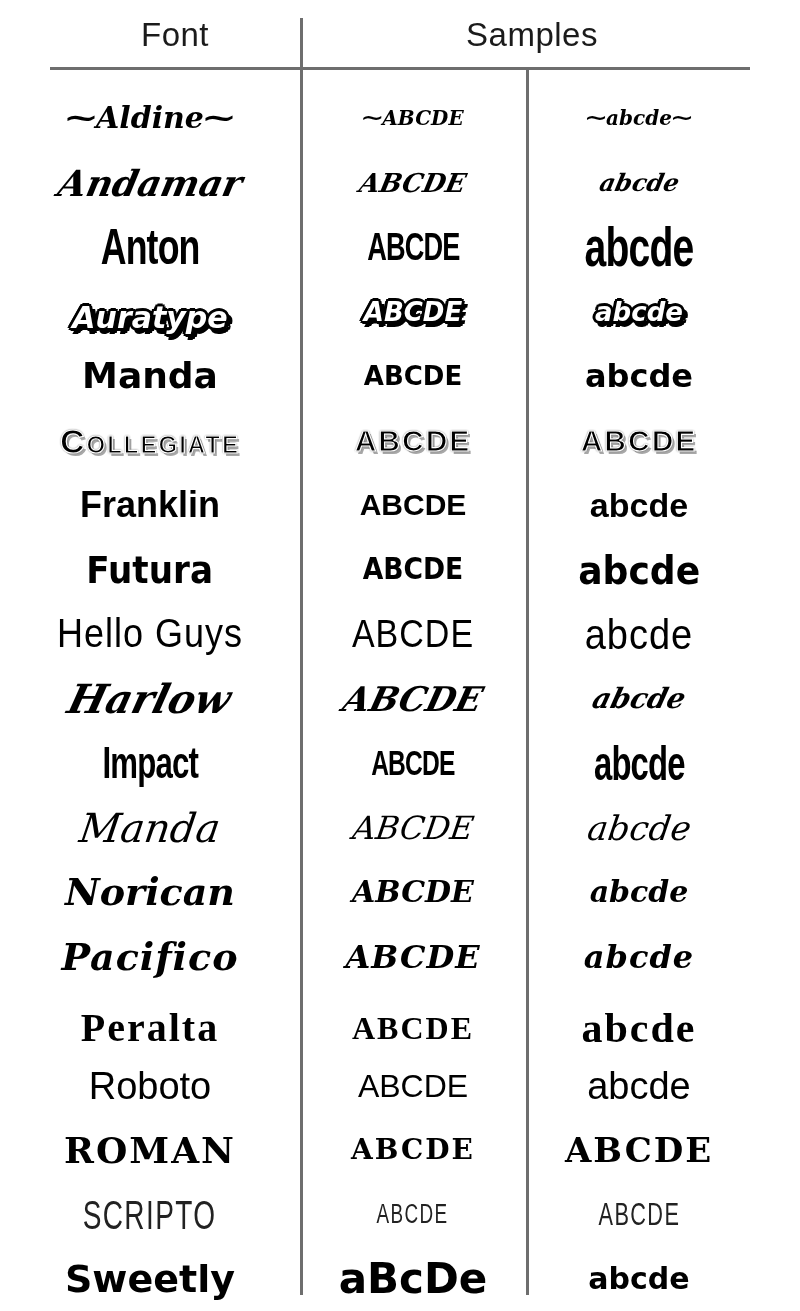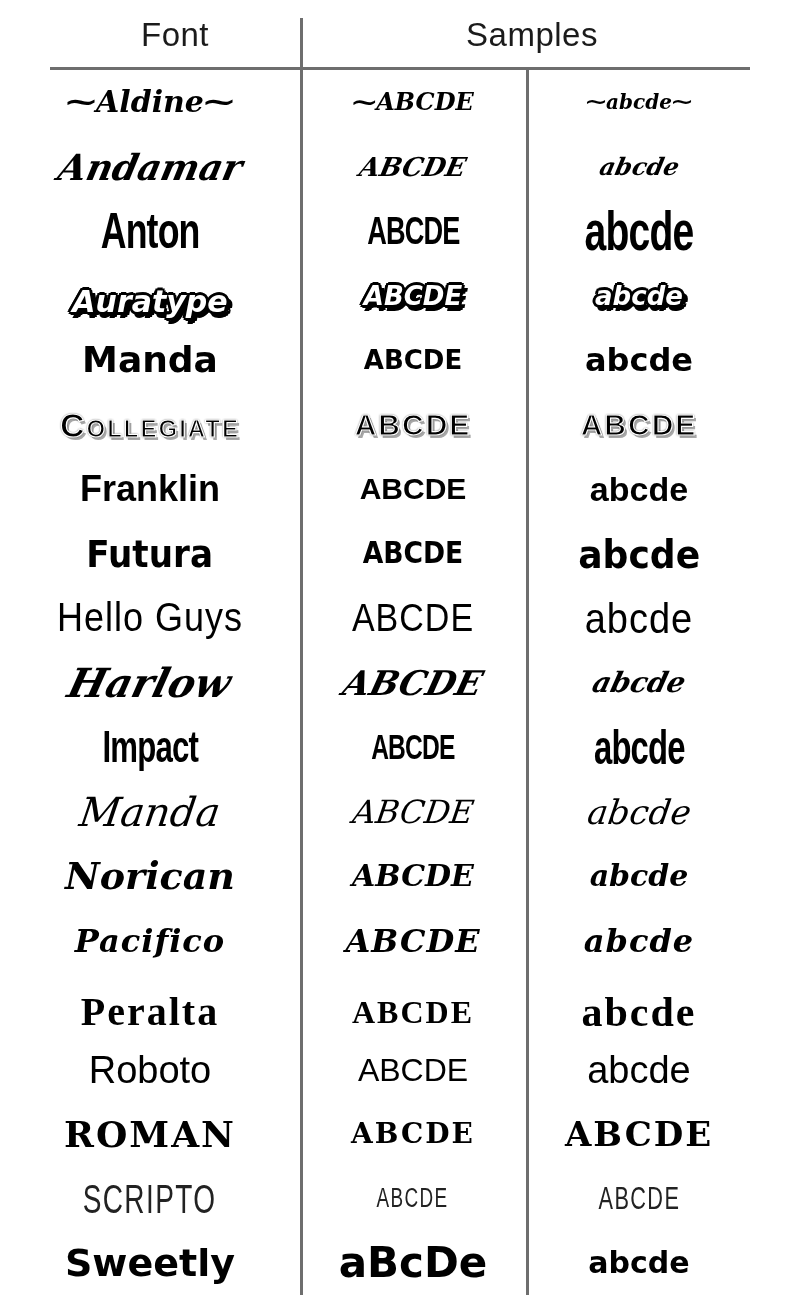--- a/index.html
+++ b/index.html
@@ -13,29 +13,29 @@
   .hdr-font{left:50px;width:250px;}
   .hdr-samples{left:307px;width:450px;}
 
   
   .rule{position:absolute;background:#6e6e6e;}
   .rule-h{left:50px;top:67px;width:700px;height:3px;}
   .rule-v1{left:300px;top:18px;width:3px;height:1277px;}
   .rule-v2{left:526px;top:67px;width:3px;height:1228px;}
 
   
-  .tbody{position:absolute;top:70px;left:0;width:656px;}
+  .tbody{position:absolute;top:86px;left:0;width:656px;}
   .row{display:grid;grid-template-columns:300px 226px 226px 48px;height:64.5px;}
   .cell{display:flex;align-items:center;justify-content:center;overflow:visible;}
   .glyph{white-space:nowrap;line-height:1;transform-origin:center;}
 
   
   .f-aldine .glyph{font-family:"DejaVu Serif",serif;font-style:italic;font-weight:bold;}
   .f-aldine .c-name .glyph{font-size:30px;}
-  .f-aldine .c-upper .glyph{font-size:24px;}
+  .f-aldine .c-upper .glyph{font-size:20px;}
   .f-aldine .c-lower .glyph{font-size:20px;}
 
   .f-andamar .glyph{font-family:"DejaVu Serif",serif;font-style:italic;font-weight:bold;transform:skewX(-12deg);}
   .f-andamar .c-name .glyph{font-size:36px;}
   .f-andamar .c-upper .glyph{font-size:26px;}
   .f-andamar .c-lower .glyph{font-size:24px;}
 
   .f-anton .glyph{font-family:"Liberation Sans",sans-serif;font-weight:bold;letter-spacing:-1px;transform:scale(.85,1.2);}
   .f-anton .c-name .glyph{font-size:42px;}
   .f-anton .c-upper .glyph{font-size:32px;}
@@ -88,21 +88,21 @@
   .f-manda .c-name .glyph{font-size:40px;}
   .f-manda .c-upper .glyph{font-size:32px;}
   .f-manda .c-lower .glyph{font-size:34px;}
 
   .f-norican .glyph{font-family:"DejaVu Serif",serif;font-style:italic;font-weight:bold;}
   .f-norican .c-name .glyph{font-size:38px;}
   .f-norican .c-upper .glyph{font-size:30px;}
   .f-norican .c-lower .glyph{font-size:30px;}
 
   .f-pacifico .glyph{font-family:"DejaVu Serif",serif;font-style:italic;font-weight:bold;letter-spacing:1px;}
-  .f-pacifico .c-name .glyph{font-size:32px;}
+  .f-pacifico .c-name .glyph{font-size:38px;}
   .f-pacifico .c-upper .glyph{font-size:32px;}
   .f-pacifico .c-lower .glyph{font-size:32px;}
 
   .f-peralta .glyph{font-family:Liberation Serif, serif;font-weight:bold;letter-spacing:2px;margin-top:13px;}
   .f-peralta .c-name .glyph{font-size:40px;}
   .f-peralta .c-upper .glyph{font-size:32px;}
   .f-peralta .c-lower .glyph{font-size:42px;}
 
   .f-roboto .glyph{font-family:"Liberation Sans",sans-serif;font-weight:400;}
   .f-roboto .c-name .glyph{font-size:38px;}

